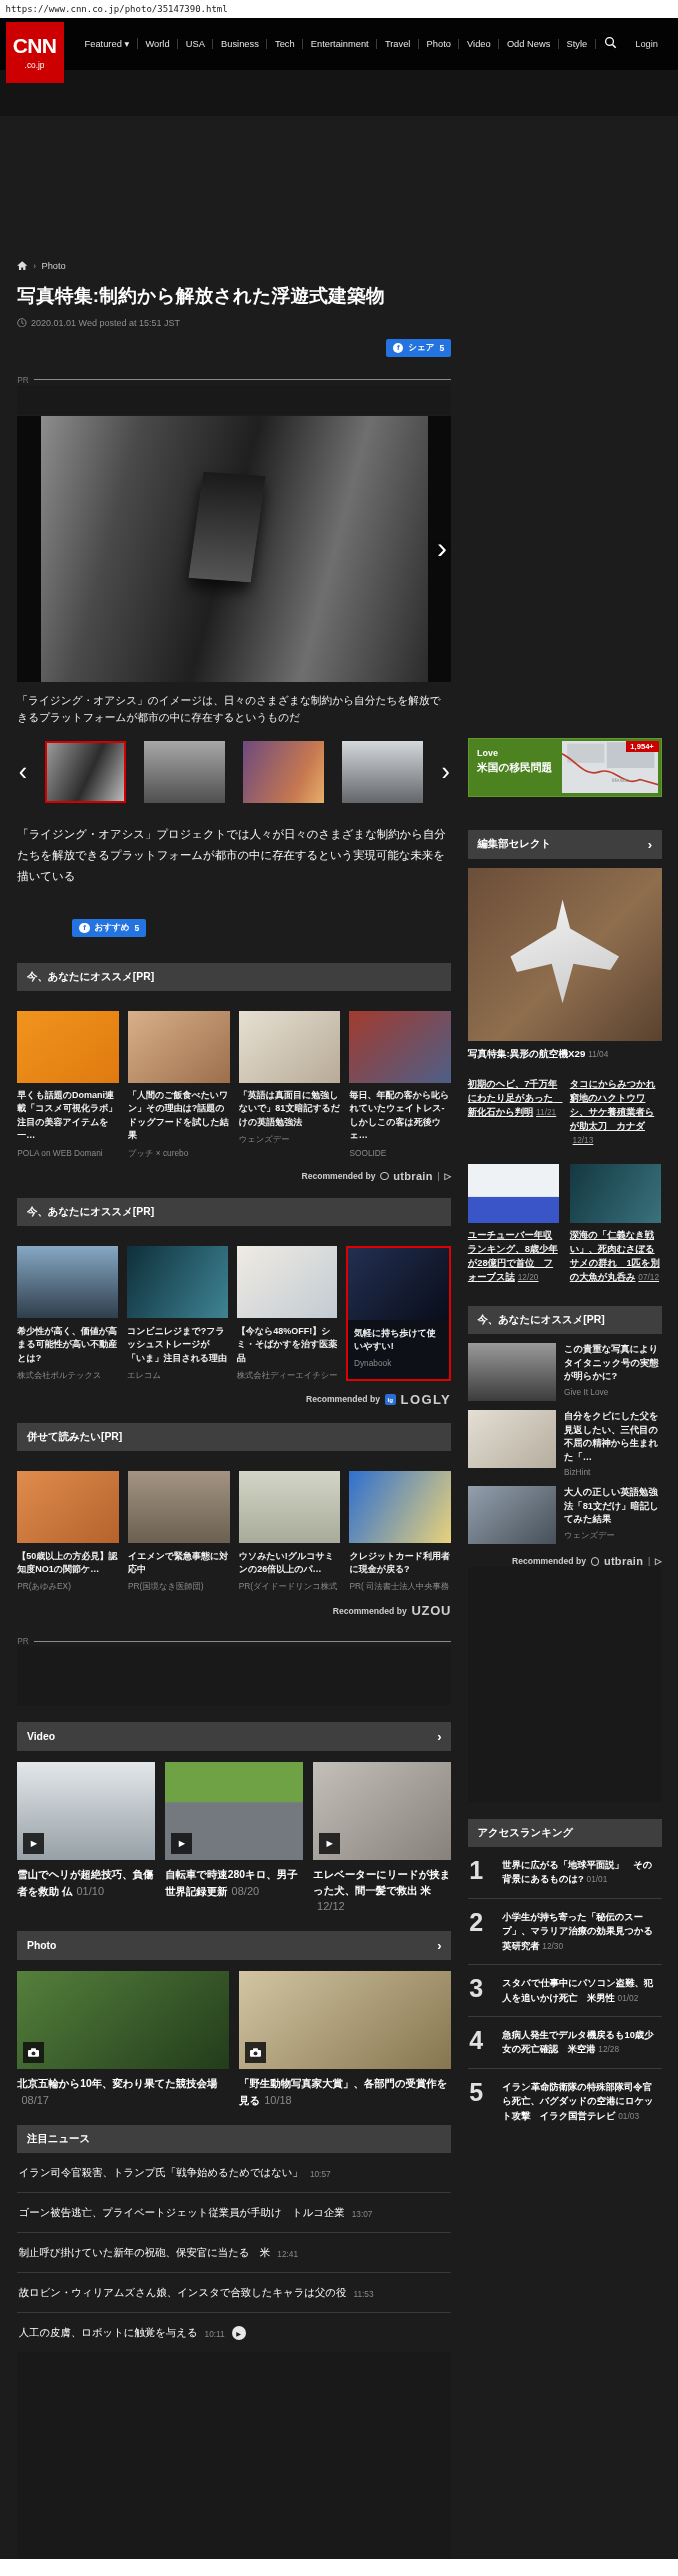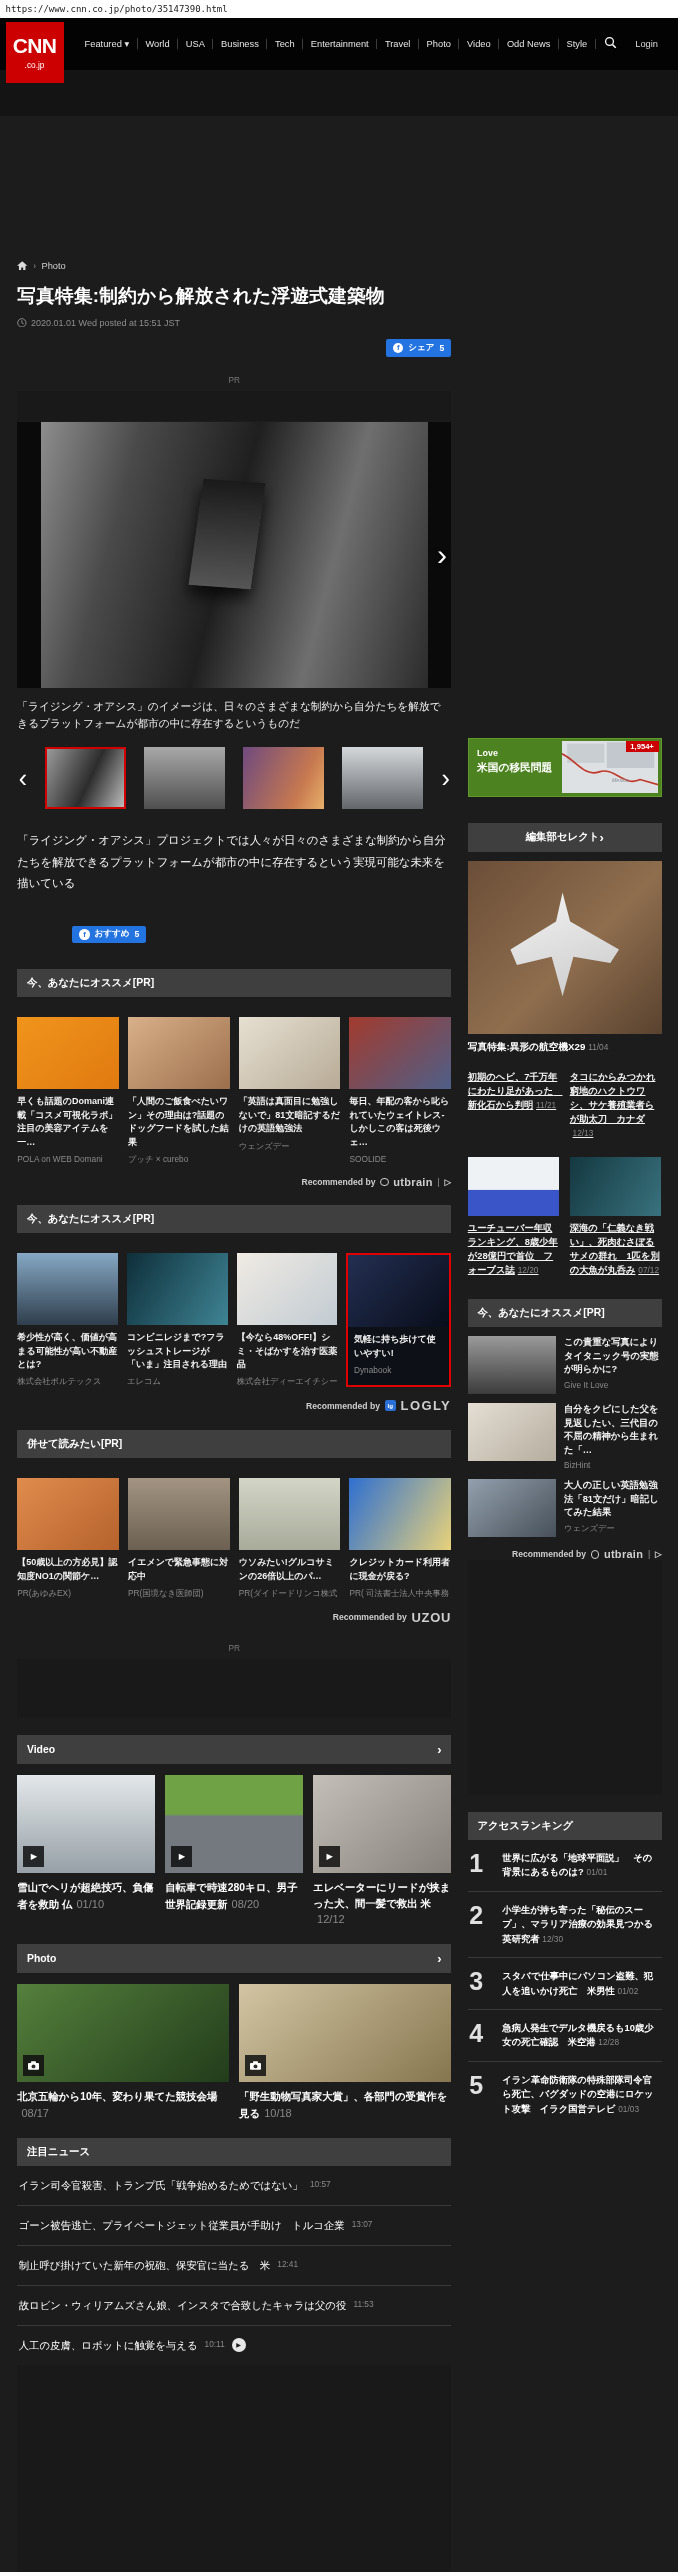--- a/index.html
+++ b/index.html
@@ -30,21 +30,21 @@
 
   
   .breadcrumb { margin-top:145px; display:flex; align-items:center; gap:5.5px; color:#cfcfcf; font-size:9.3px; }
   .breadcrumb .sep { color:#9a9a9a; font-size:8.3px; }
   h1.title { margin-top:11px; color:#fff; font-size:18.6px; line-height:1.4; font-weight:bold; letter-spacing:0.3px;}
   .dateline { margin-top:8.3px; display:flex; align-items:center; gap:4.1px; color:#8f8f8f; font-size:9px; }
   .sharerow { margin-top:9.7px; display:flex; justify-content:flex-end; }
   .fbbtn { background:#2374e1; color:#fff; font-size:8.6px; font-weight:bold; padding:2.8px 7px; border-radius:2.1px; display:inline-flex; align-items:center; gap:4.8px; cursor:pointer; }
   .fbc { width:10.4px; height:10.4px; border-radius:50%; background:#fff; color:#2374e1; display:inline-flex; align-items:center; justify-content:center; font-size:7.6px; font-weight:bold; }
 
-  .prdiv { margin-top:18px; display:flex; align-items:center; gap:5.5px; color:#787878; font-size:8.3px;flex-direction:column; }
+  .prdiv { margin-top:18px; display:flex; align-items:center; gap:5.5px; color:#787878; font-size:8.3px; }
   .prdiv .line { flex:1; border-top:0.7px solid #8a8a8a; }
   .prspace { height:30px; }
 
   
   .mainphoto { margin-top:1.4px; height:266px; background:#0a0a0a; position:relative; overflow:hidden; }
   .mp-img { position:absolute; left:23.5px; right:23.5px; top:0; bottom:0;
      background: linear-gradient(105deg,#8d8d8d 0%,#4a4a4a 22%,#1f1f1f 48%,#6f6f6f 72%,#2b2b2b 100%); }
   .mp-slab { position:absolute; left:40%; top:22%; width:16%; height:40%; transform:skew(-8deg,4deg); background:linear-gradient(#1a1a1a,#555); box-shadow:0 9.7px 15px rgba(0,0,0,.7); }
   .mp-next { position:absolute; right:4.1px; top:44%; color:#fff; font-size:30px; line-height:1; cursor:pointer; text-shadow:0 0 4.1px #000; }
   .caption { margin-top:9.7px; color:#f0f0f0; font-size:10.7px; line-height:1.6; }
@@ -104,21 +104,21 @@
   .g-v2 { background:linear-gradient(#6fa245 40%,#73797f 42%); }
   .g-v3 { background:linear-gradient(140deg,#c4bfb8,#8d8counter); background:linear-gradient(140deg,#c4bfb8,#86817a); }
   .g-p1 { background:linear-gradient(140deg,#55803c,#223c1b); }
   .g-p2 { background:linear-gradient(140deg,#2a8de0,#0a3f86); }
   .g-p3 { background:linear-gradient(140deg,#d3c5a3,#86764f); }
   .ovicon { position:absolute; left:6.2px; bottom:6.2px; width:21px; height:21px; background:rgba(15,15,15,.85); color:#fff; display:flex; align-items:center; justify-content:center; font-size:8.3px; }
   .vtitle { margin-top:7px; color:#fff; font-size:10.4px; line-height:1.5; font-weight:bold; }
   .vdate { color:#8a8a8a; font-size:11px; font-weight:normal; margin-left:4.1px; }
 
   
-  .newsrow { padding:11.7px 1.4px; border-bottom:0.7px solid #3a3a3a; color:#fff; font-size:10.4px; line-height:1.5; cursor:pointer; display:flex; align-items:flex-start; gap:7px; flex-wrap:wrap;}
+  .newsrow { padding:11.7px 1.4px; border-bottom:0.7px solid #3a3a3a; color:#fff; font-size:10.4px; line-height:1.5; cursor:pointer; display:flex; align-items:flex-end; gap:7px; flex-wrap:wrap;}
   .ntime { color:#8a8a8a; font-size:8.3px; }
   .nplay { width:14px; height:14px; border-radius:50%; background:#e8e8e8; color:#1c1c1c; font-size:6.2px; display:inline-flex; align-items:center; justify-content:center; }
 
   .spacer-main { height:207px; }
 
   
   .topicbox { background:#4c821f; border:1.4px solid #61992b; height:59px; display:flex; position:relative; cursor:pointer; }
   .topicleft { width:93px; padding:9.7px 0 0 8.3px; color:#fff; }
   .topiclabel { font-size:9px; font-weight:bold; }
   .topictitle { font-size:10.7px; font-weight:bold; margin-top:2.8px; }
@@ -465,21 +465,21 @@
               <rect x="70" y="2" width="74" height="40" fill="#c2c8cd"></rect>
               <path d="M0 20 C 22 30, 34 56, 58 48 S 96 72, 122 60 L150 68" stroke="#c0392b" stroke-width="2.6" fill="none"></path>
             </svg>
           <span class="maplbl">Mexico</span>
         </div>
         <span class="topicbadge">1,954+</span>
       </div>
 
       <div class="sb-gap36"></div>
 
-      <div class="sechead" style="margin-top:1px;justify-content:center;">
+      <div class="sechead" style="margin-top:8px;">
         <span>編集部セレクト</span>
         <span class="chev">›</span>
       </div>
 
       <div class="sb-img-plane">
           <div class="plane-shape"></div>
         </div>
       <div class="sb-cap">
         <span>写真特集:異形の航空機X29</span><span class="sdate">11/04</span>
       </div>

